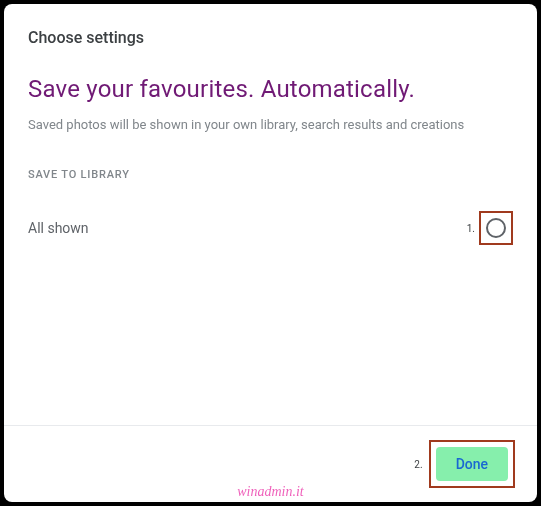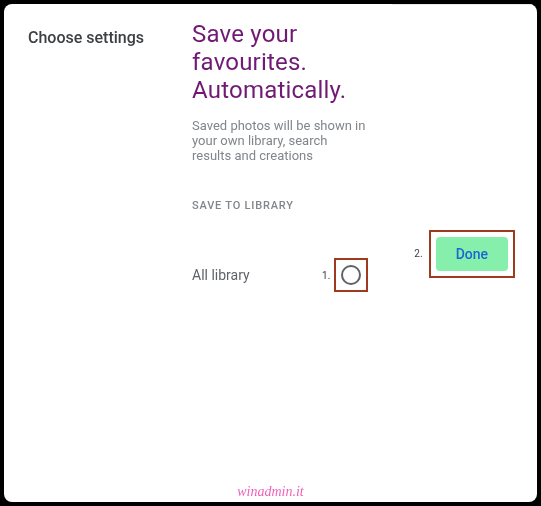--- a/index.html
+++ b/index.html
@@ -16,21 +16,21 @@
     }
     .dialog {
       position: absolute;
       top: 4px;
       left: 4px;
       right: 4px;
       bottom: 4px;
       background: #fff;
       border-radius: 8px;
       display: flex;
-      flex-direction: row;
+      flex-direction: column;
       overflow: hidden;
     }
     .dialog-header {
       padding: 24px 24px 12px 24px;
     }
     .dialog-title {
       font-size: 16px;
       font-weight: 500;
       color: #3c4043;
     }
@@ -61,21 +61,21 @@
       font-size: 13px;
       color: #80868b;
       margin-bottom: 36px;
     }
     .section-label {
       font-size: 11px;
       font-weight: 500;
       letter-spacing: 0.8px;
       color: #80868b;
       text-transform: uppercase;
-      margin-bottom: 34px;
+      margin-bottom: 18px;
     }
     .radio-row {
       display: flex;
       align-items: center;
       justify-content: space-between;
       padding: 12px 0;
     }
     .radio-label {
       font-size: 14px;
       color: #5f6368;
@@ -160,21 +160,21 @@
   <div class="dialog-header">
     <div class="dialog-title">Choose settings</div>
   </div>
 
   <div class="dialog-body">
     <div class="headline">Save your favourites. Automatically.</div>
     <div class="subtext">Saved photos will be shown in your own library, search results and creations</div>
     <div class="section-label">SAVE TO LIBRARY</div>
 
     <div class="radio-row">
-      <span class="radio-label">All library</span>
+      <span class="radio-label">All shown</span>
       <div class="radio-wrap">
         <span class="annotation">1.</span>
         <div class="highlight-box">
           <div class="radio radio-unselected"></div>
         </div>
       </div>
     </div>
 
   </div>
 

